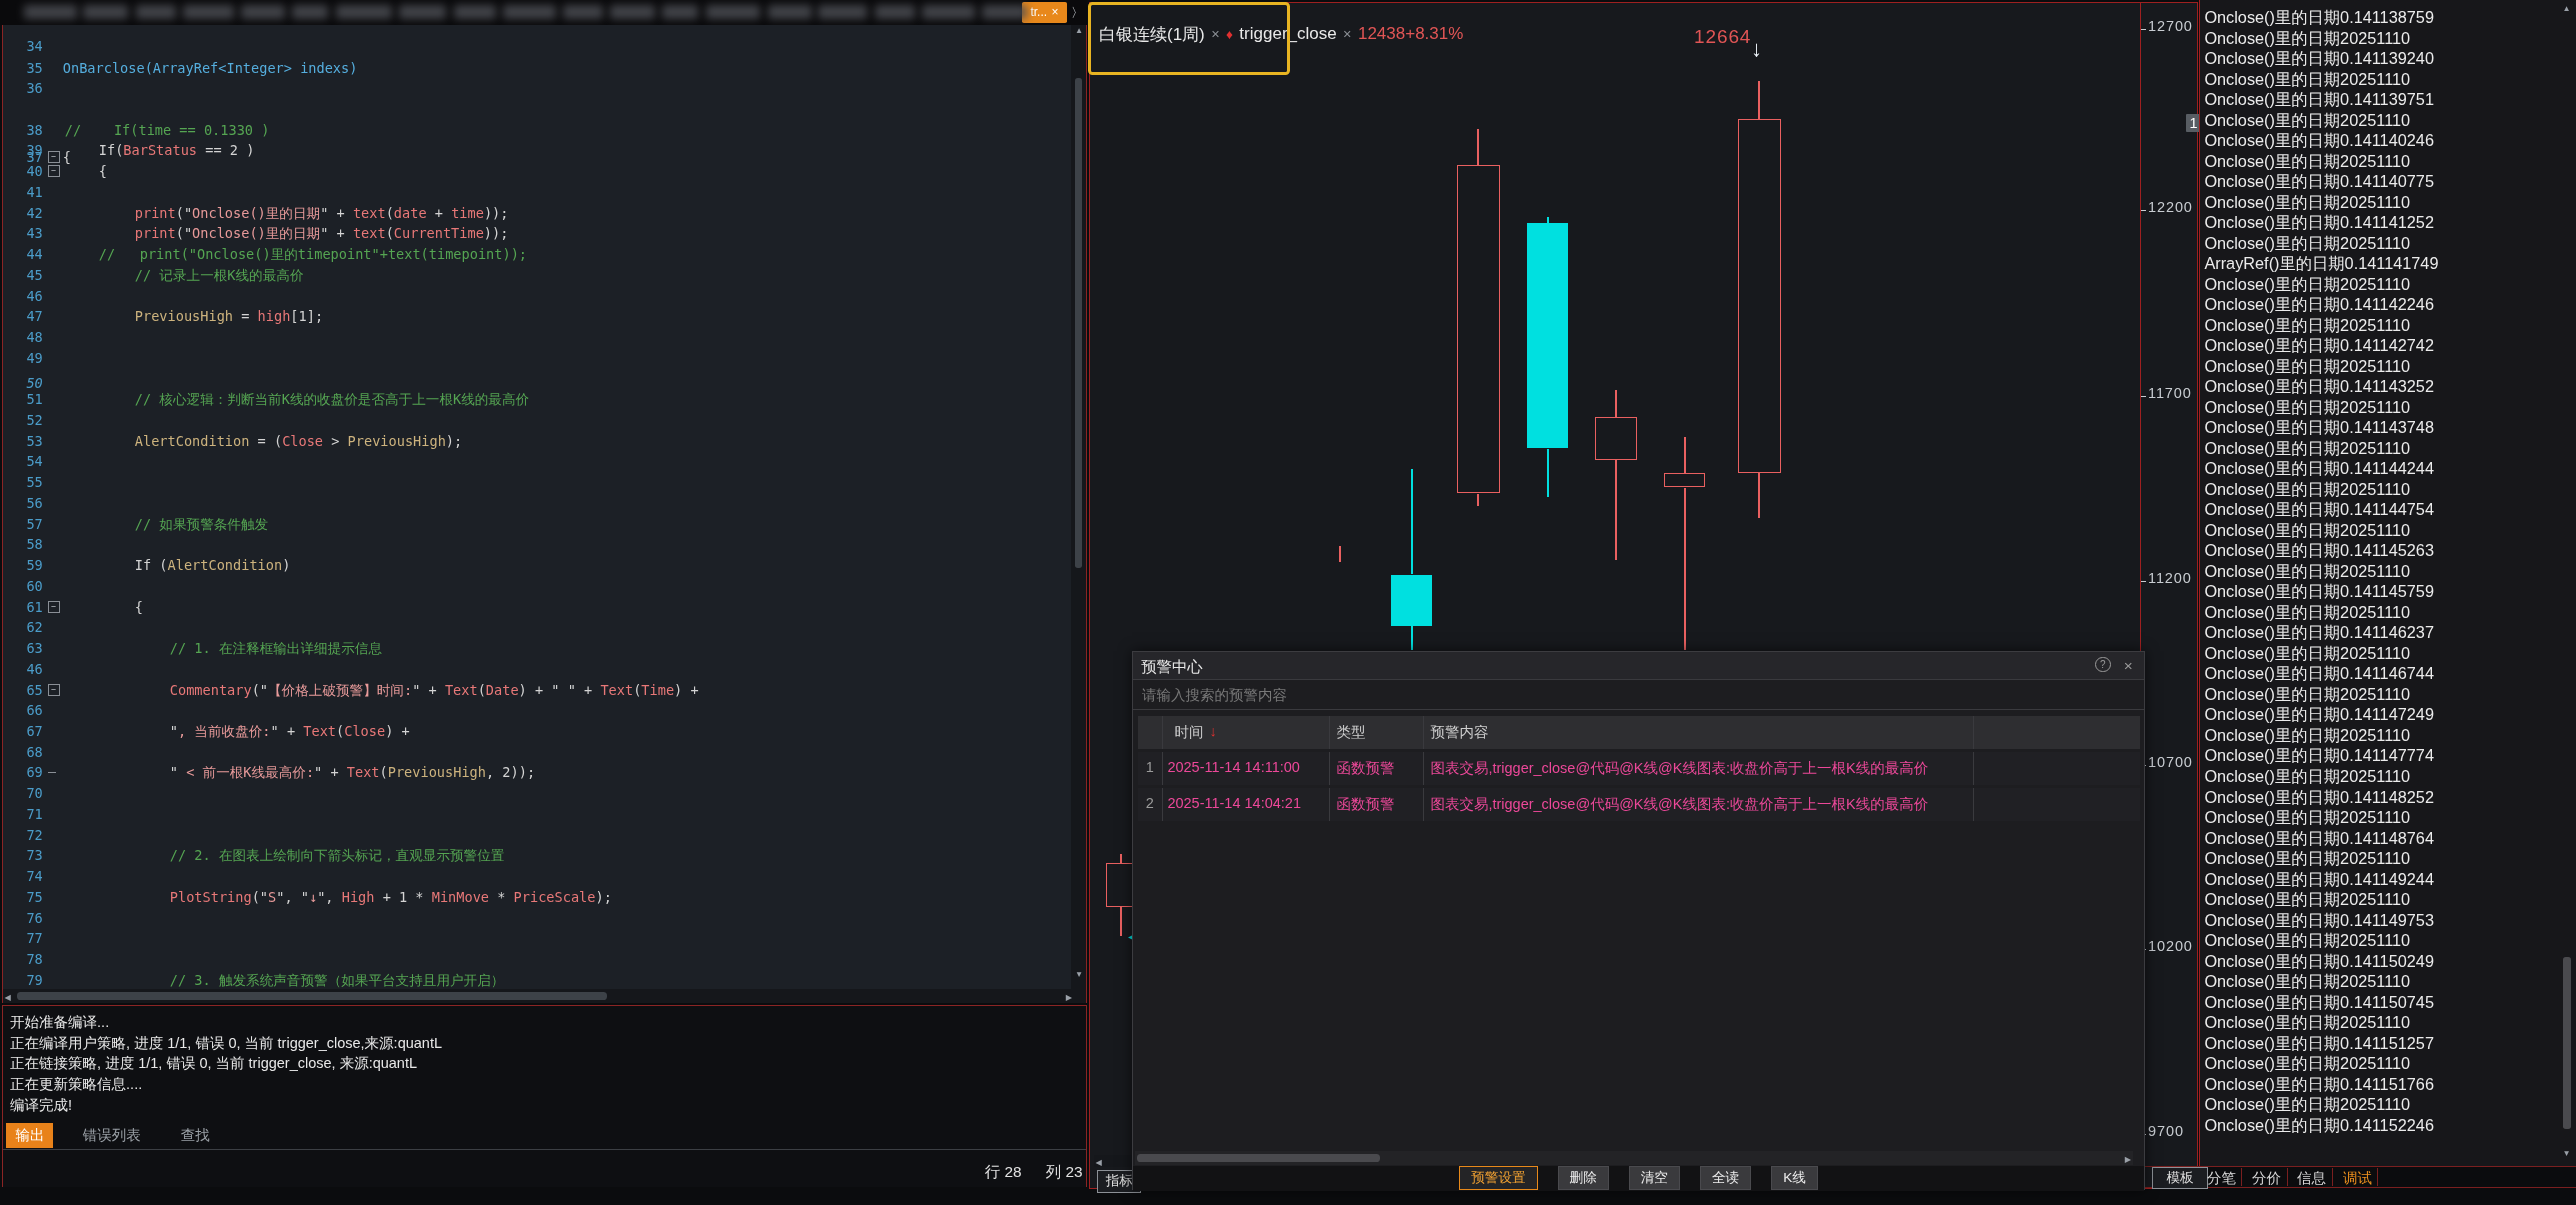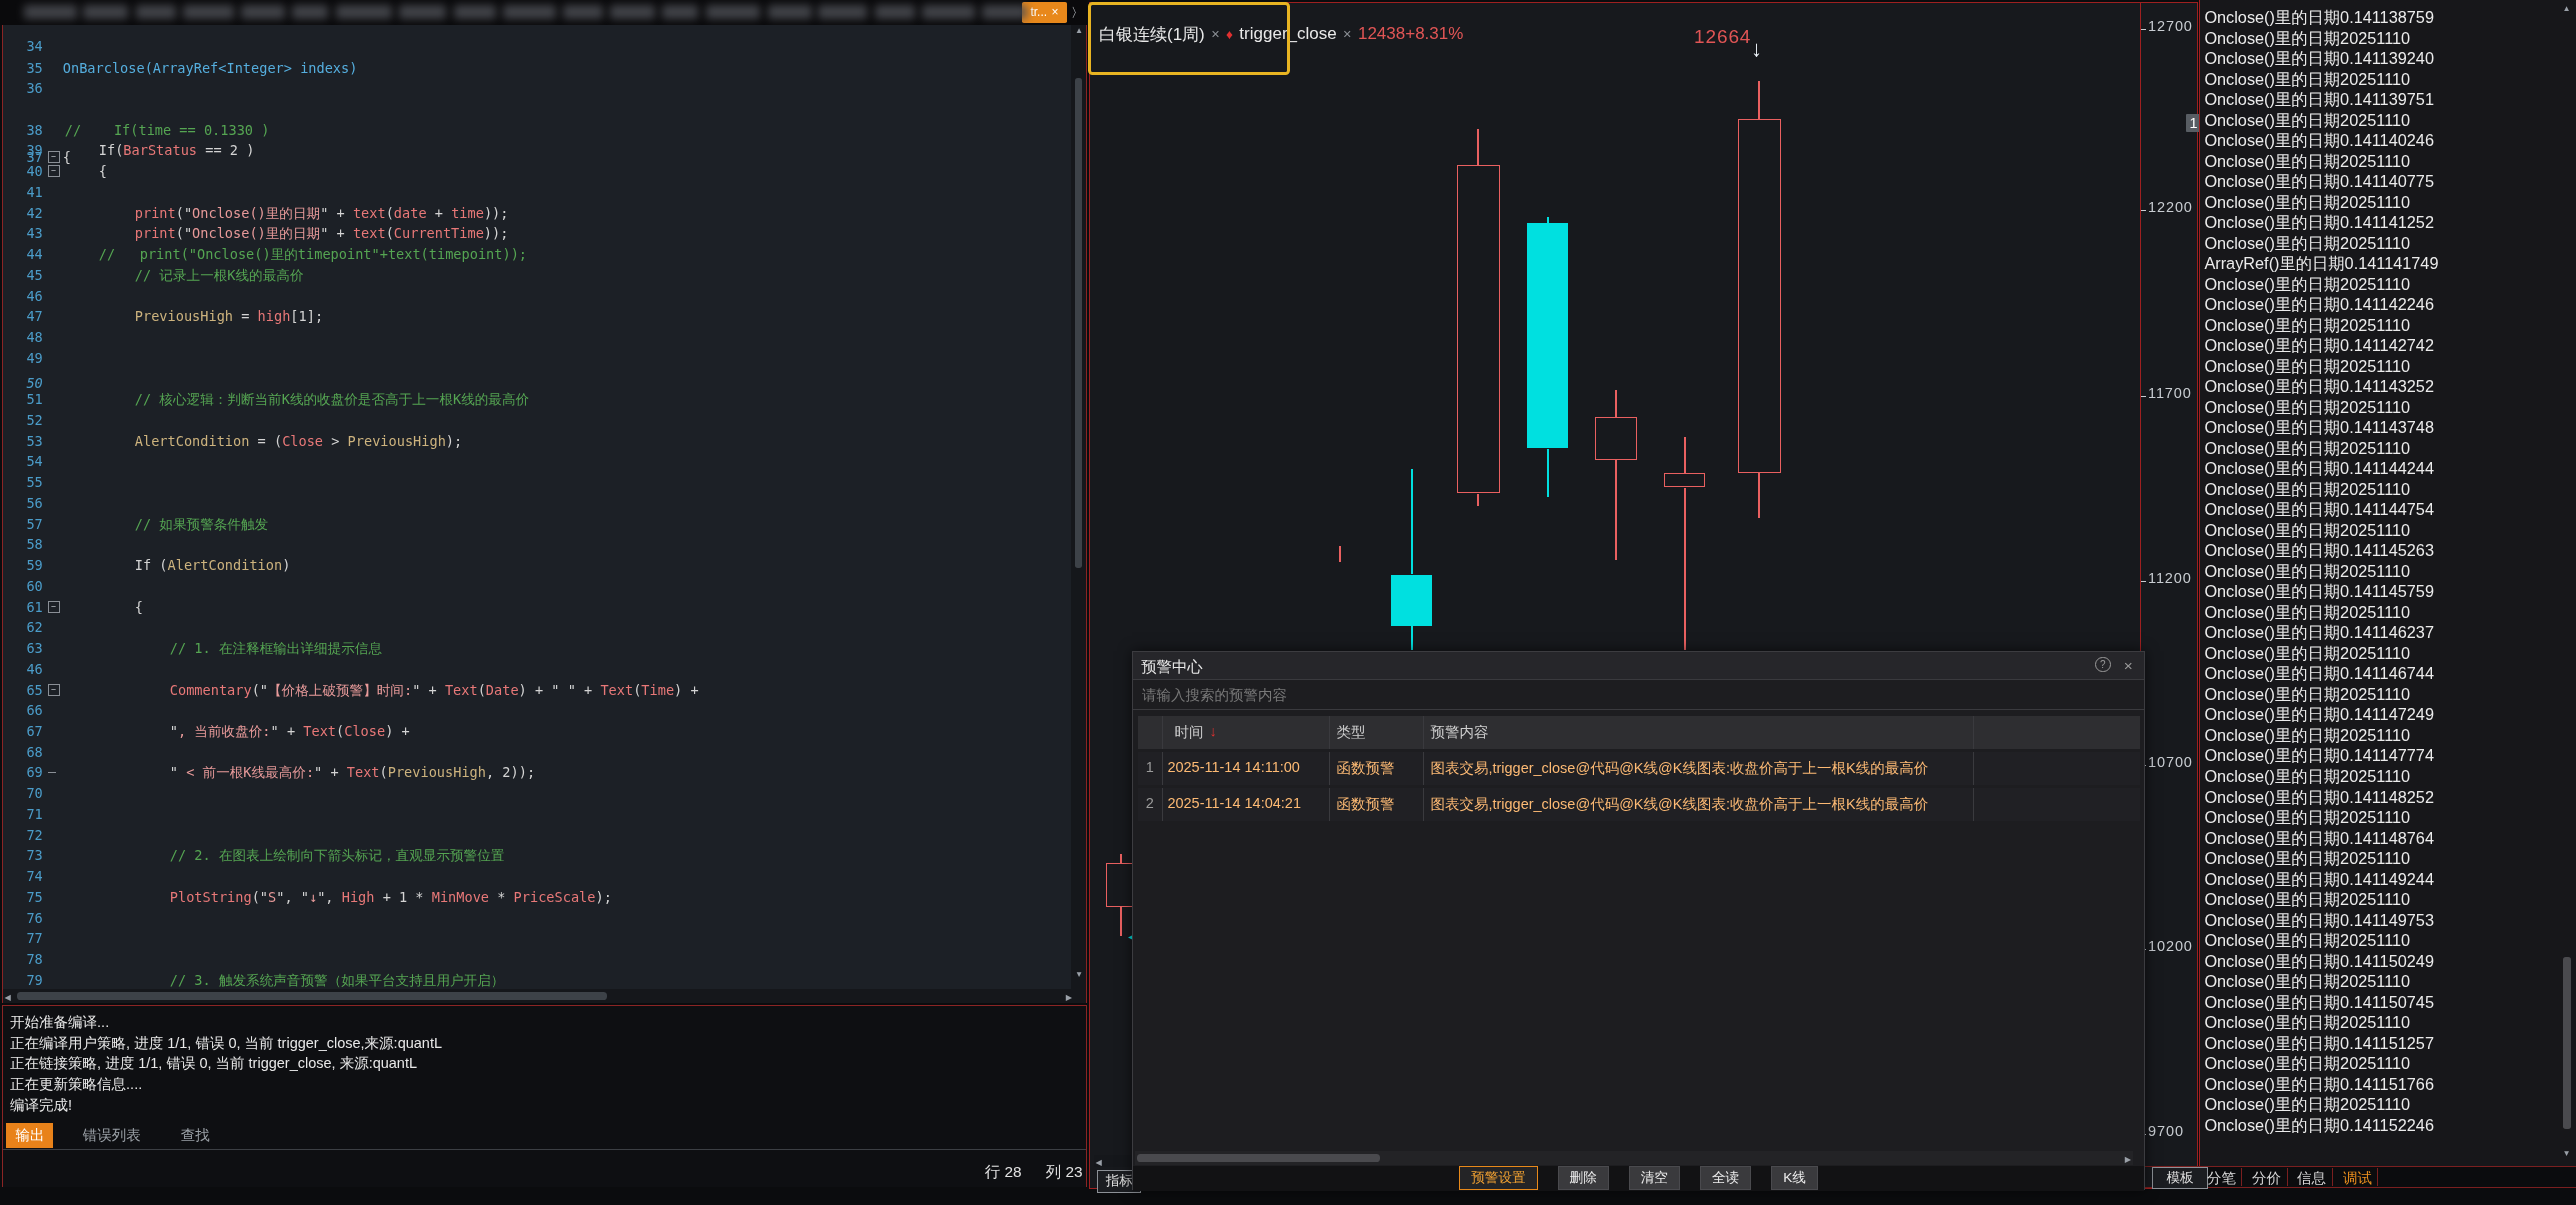--- a/index.html
+++ b/index.html
@@ -73,21 +73,21 @@
               border:0.9px solid #3c3c40;box-sizing:border-box;box-shadow:0 0 12.7px rgba(0,0,0,.6);}
   .ap-title{position:absolute;left:0;top:0;width:100%;height:27px;background:#26262a;
             border-bottom:0.9px solid #3a3a3e;}
   .ap-title span{position:absolute;left:8.2px;top:4.5px;color:#e8e8e8;font-size:15.4px;}
   .ap-ico{position:absolute;top:4.5px;color:#9b9b9b;font-size:13.6px;width:16.3px;text-align:center;}
   .ap-search{position:absolute;left:0;top:28px;width:100%;height:30px;border-bottom:0.9px solid #3a3a3e;box-sizing:border-box;}
   .ap-search span{position:absolute;left:9px;top:6.4px;color:#787878;font-size:14.5px;}
   .ap-h{position:absolute;left:5.4px;top:64px;width:1002px;height:33px;background:#2e2e31;}
   .ap-col{position:absolute;color:#cfcfcf;font-size:14.5px;top:7.3px;}
   .ap-row{position:absolute;left:5.4px;width:1002px;height:33px;background:#202024;}
-  .ap-cell{position:absolute;color:#fdba74;font-size:14.5px;top:7.3px;white-space:nowrap;}
+  .ap-cell{position:absolute;color:#ec4899;font-size:14.5px;top:7.3px;white-space:nowrap;}
   .ap-div{position:absolute;top:0;width:0.9px;height:33px;background:#3a3a3e;}
   .ap-scroll{position:absolute;left:1.8px;top:499px;width:998px;height:13.6px;background:#232326;}
   .ap-btnbar{position:absolute;left:0;top:514px;width:100%;height:24.5px;background:#121214;
              display:flex;align-items:center;justify-content:center;gap:20px;}
   .ap-btn{height:22px;padding:0 11px;background:#3a3a3d;color:#ededed;font-size:13.6px;
           display:flex;align-items:center;border:0.9px solid #4a4a4e;}
   .ap-btn.primary{background:#242426;border:0.9px solid #e8891a;color:#f0a032;}
 
   
   .logpanel{left:2199px;top:0;width:377px;height:1166px;background:#17171a;overflow:hidden;}

